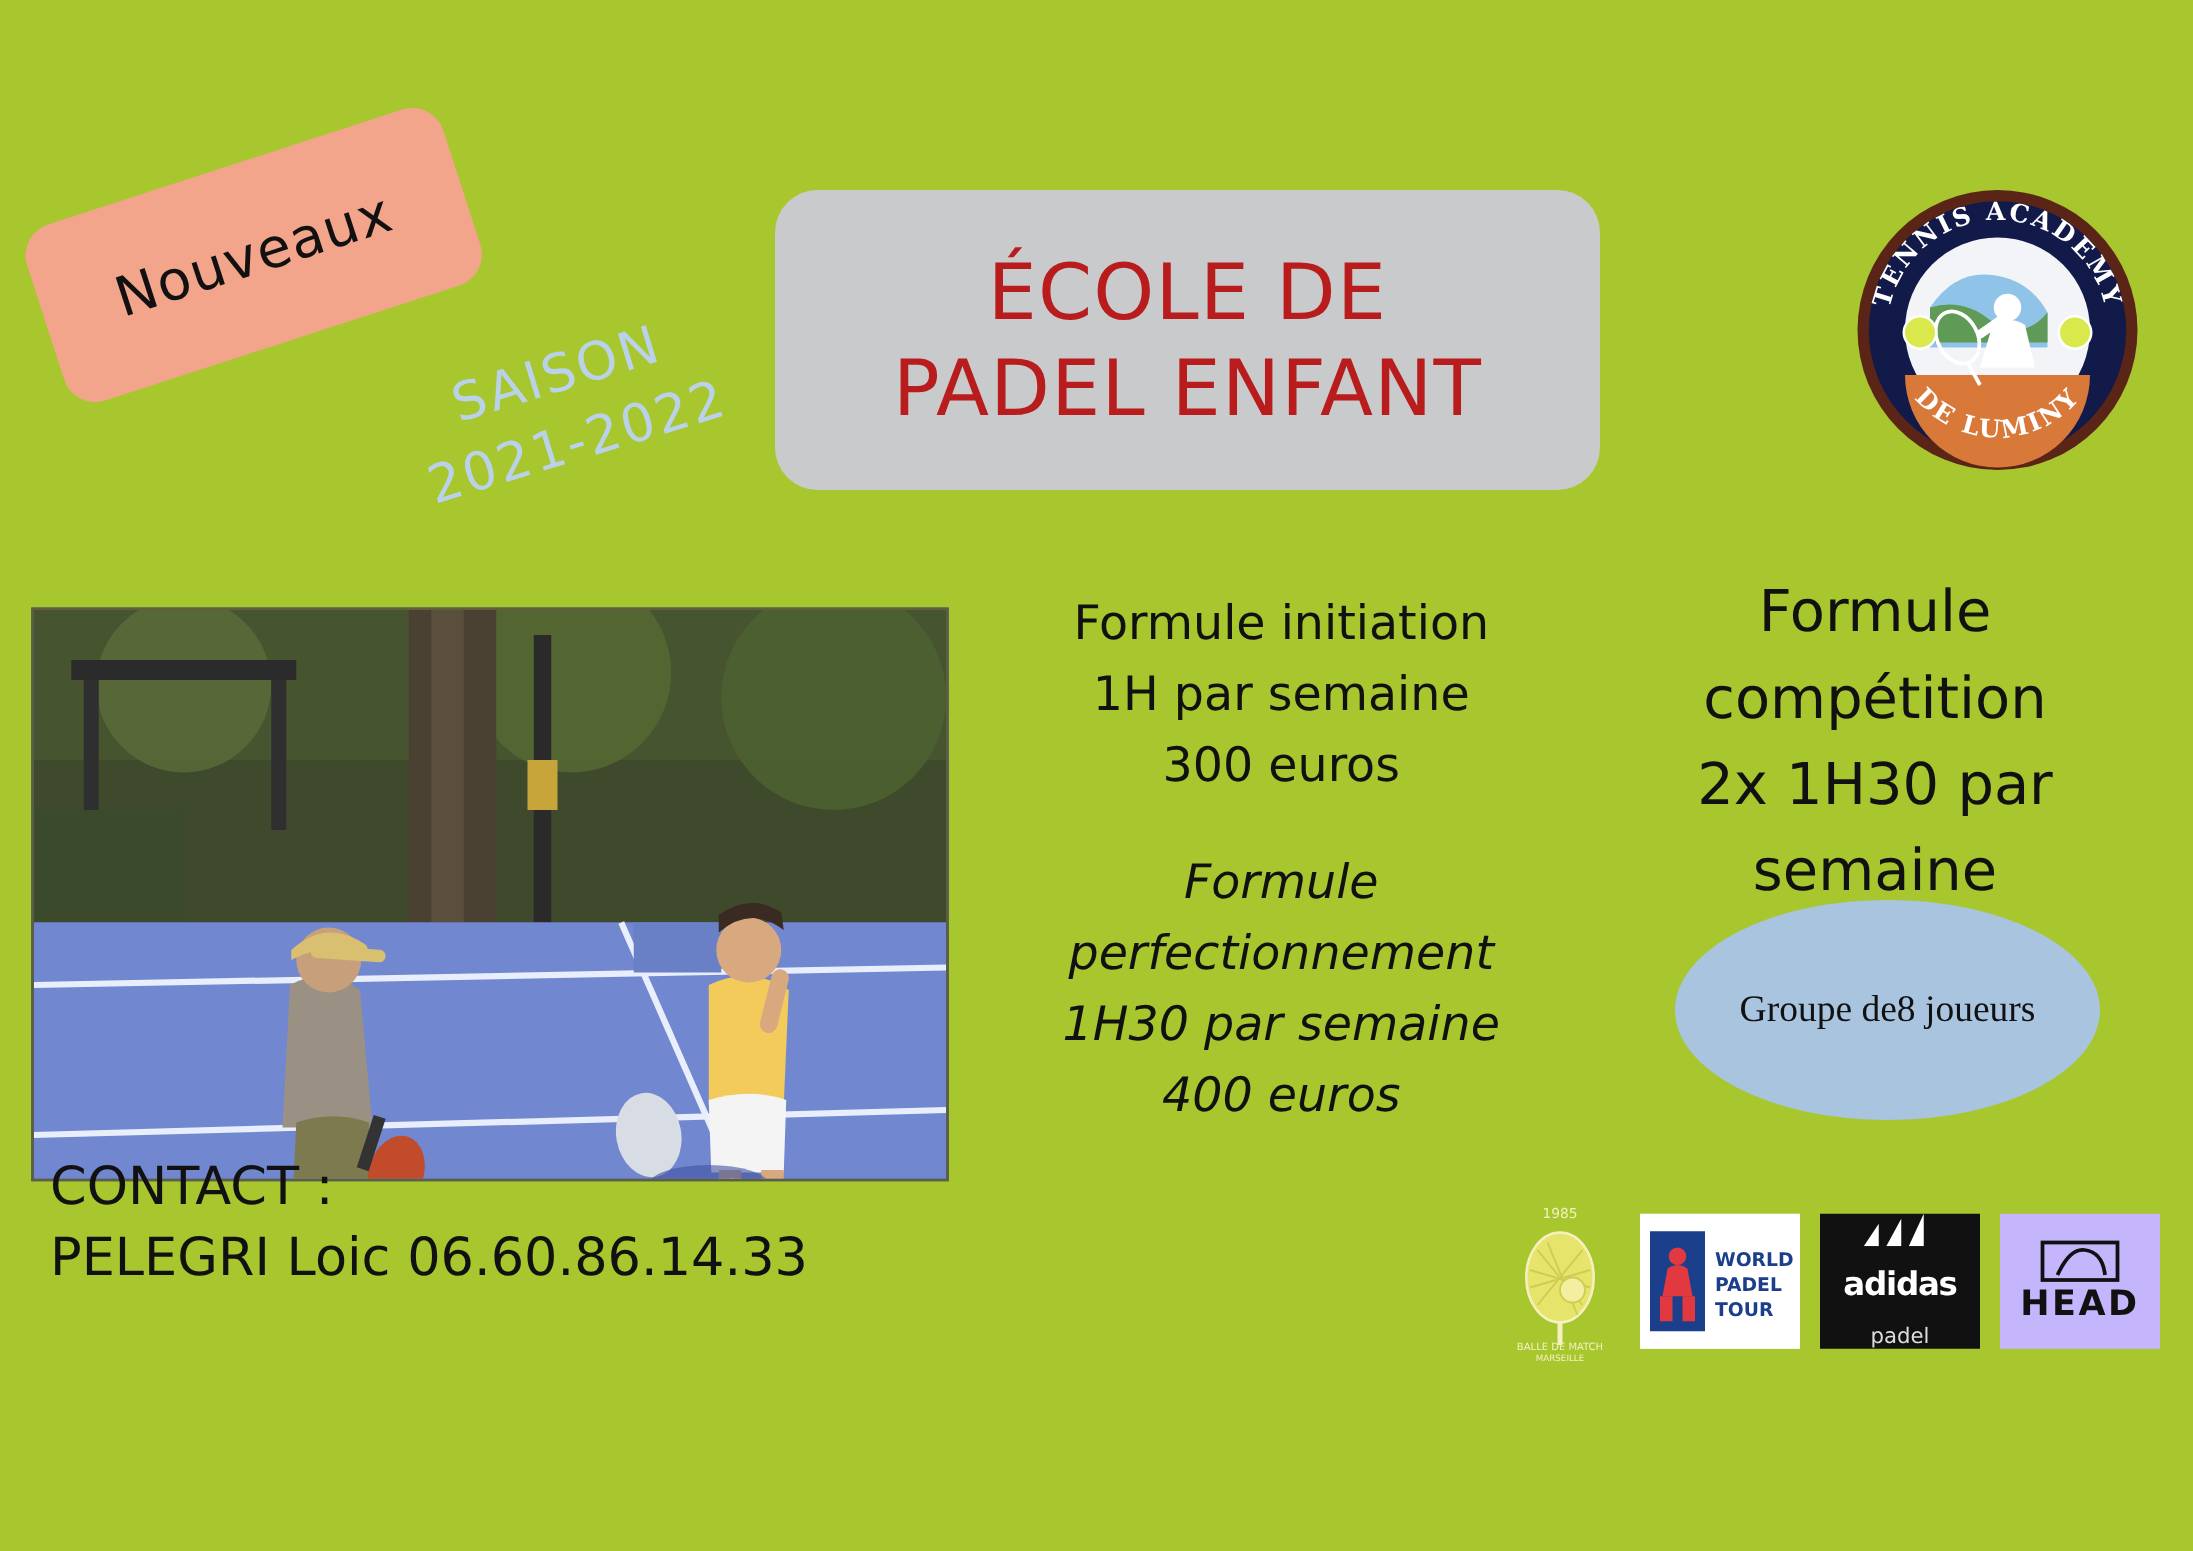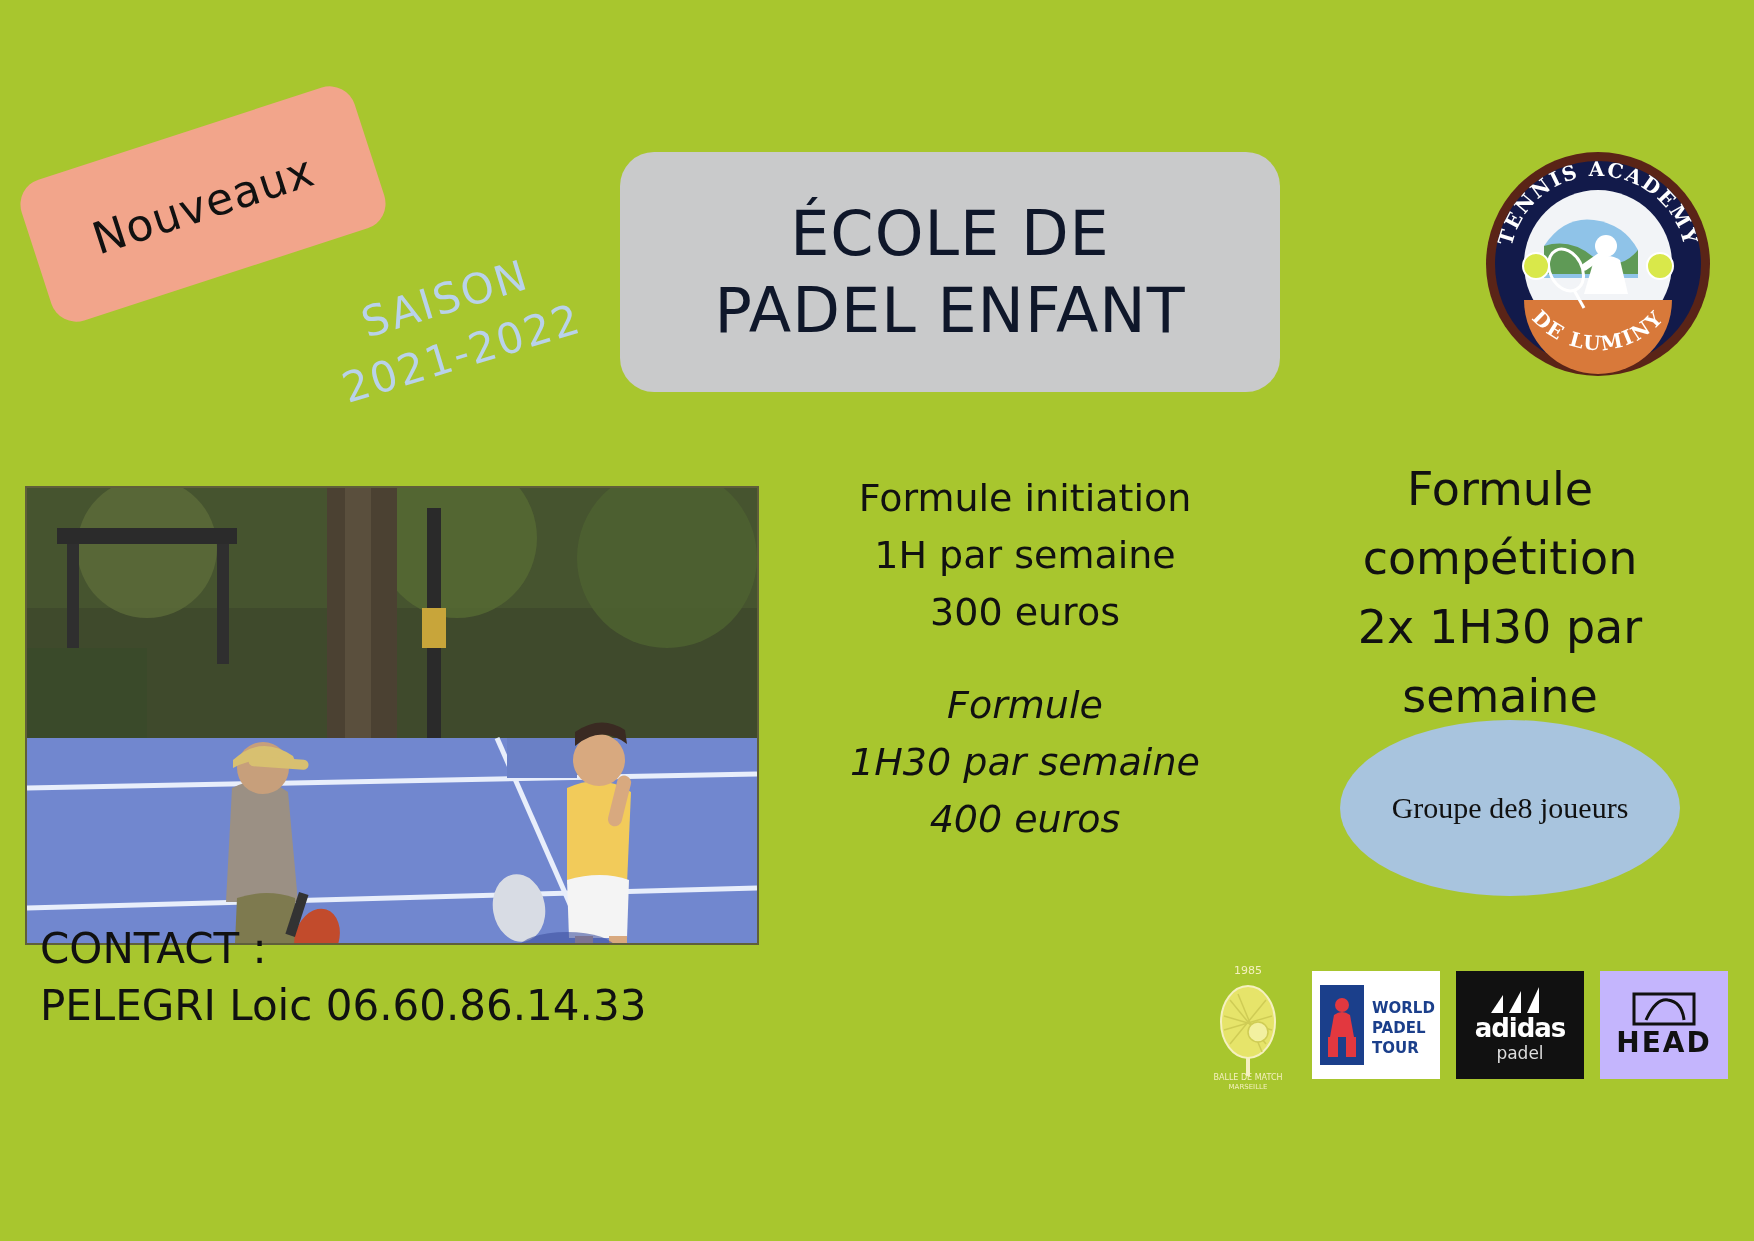--- a/index.html
+++ b/index.html
@@ -68,21 +68,21 @@
     background: #c9cacb;
     border-radius: 34px;
     display: flex;
     flex-direction: column;
     align-items: center;
     justify-content: center;
   }
   .title-box .line {
     font-family: "DejaVu Sans", sans-serif;
     font-size: 62px;
-    color: #0f172a;
+    color: #b91c1c;
     line-height: 1.25;
     letter-spacing: 1px;
     white-space: nowrap;
   }
 
   
   .academy-logo {
     position: absolute;
     right: 42px;
     top: 150px;
@@ -174,21 +174,21 @@
   }
   .logo-wpt {
     width: 128px; height: 108px;
     background: #ffffff;
     display: flex; justify-content: center;
   }
   .logo-adidas {
     width: 128px; height: 108px;
     background: #111;
     display: flex; flex-direction: column;
-    align-items: center; justify-content: center;
+    align-items: center; justify-content: space-between;
     color: #fff;
   }
   .logo-head {
     width: 128px; height: 108px;
     background: #c4b5fd;
     display: flex; flex-direction: column;
     align-items: center; justify-content: center;
     color: #111;
   }
   .adidas-word {
@@ -313,20 +313,21 @@
   </div>
 
   <div class="col-mid">
     <div class="block">
       <div>Formule initiation</div>
       <div>1H par semaine</div>
       <div>300 euros</div>
     </div>
     <div class="block">
       <div>Formule</div>
+      <div>perfectionnement</div>
       <div>1H30 par semaine</div>
       <div>400 euros</div>
     </div>
   </div>
 
   <div class="col-right">
     <div>Formule compétition</div>
     <div>2x 1H30 par</div>
     <div>semaine</div>
     <div>550 euros</div>

